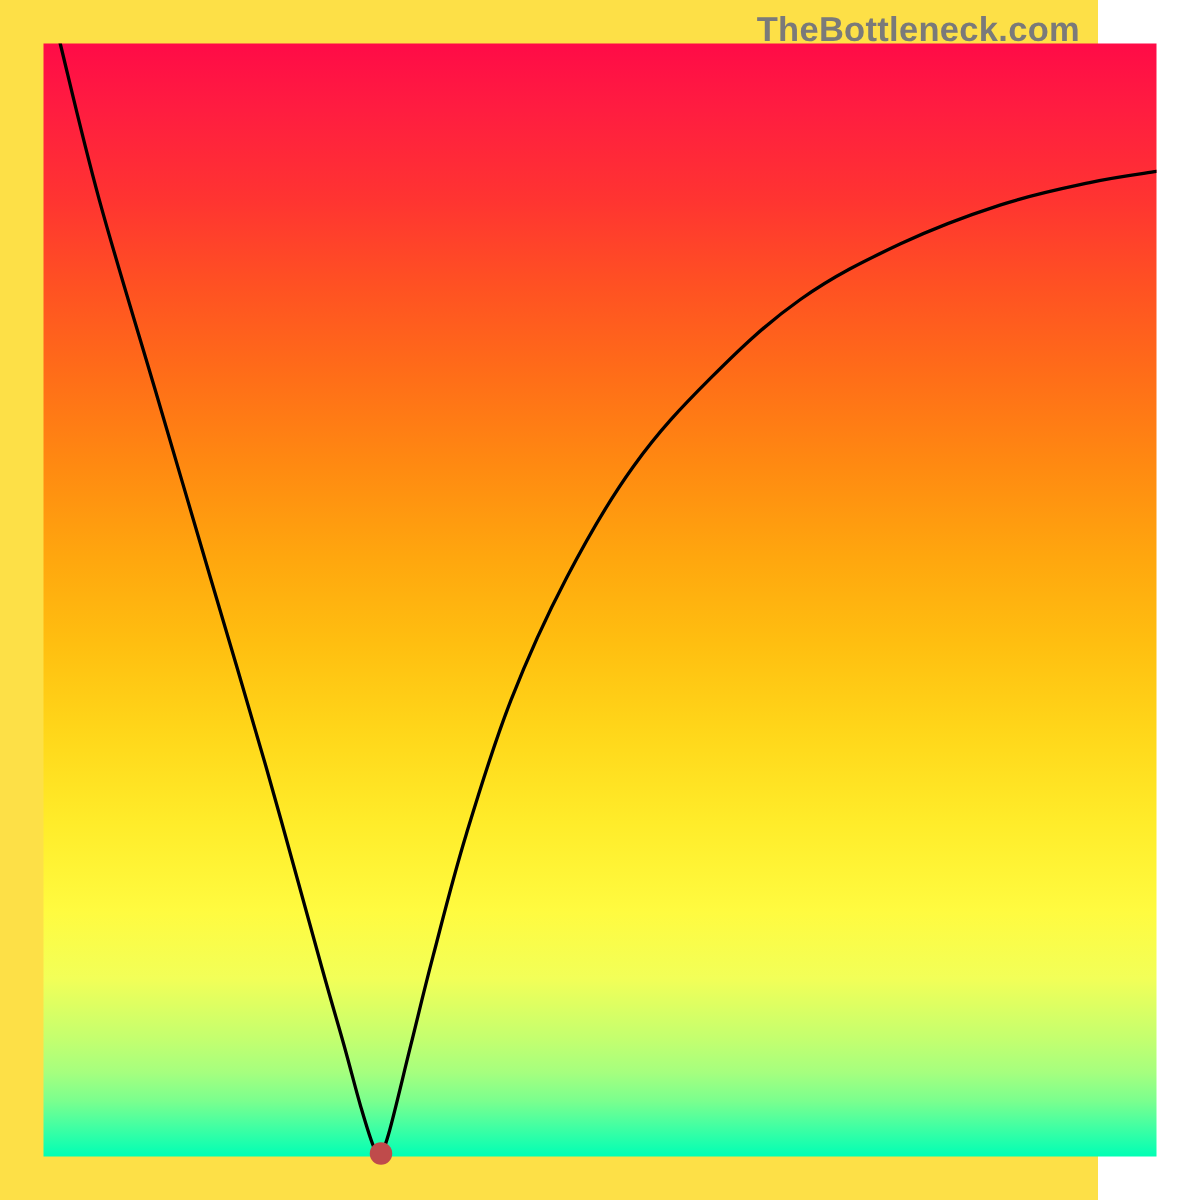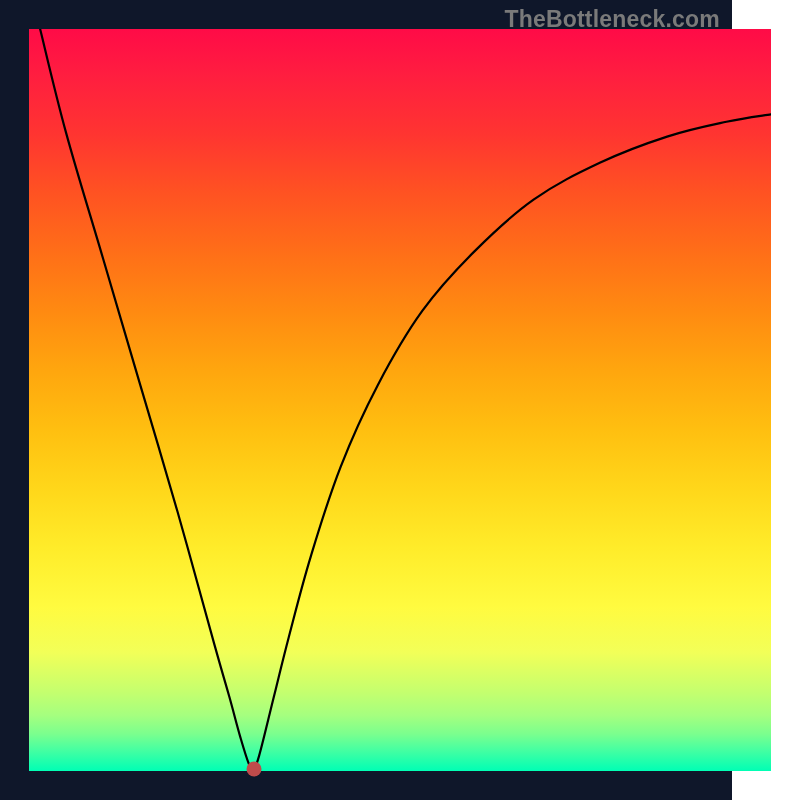--- a/index.html
+++ b/index.html
@@ -1,20 +1,20 @@
 <!DOCTYPE html>
 <html><head>
 <meta charset="utf-8">
 <style>
   * { margin: 0; padding: 0; box-sizing: border-box; }
   html, body { width: 800px; height: 800px; overflow: hidden; }
   .frame {
     width: 732px;
     height: 800px;
-    background: #0f172a;
+    background: #fde047;
     position: relative;
   }
   .plot {
     position: absolute;
     left: 29px;
     top: 29px;
     width: 742px;
     height: 742px;
     background: linear-gradient(to bottom,
       #ff0b47 0%,

